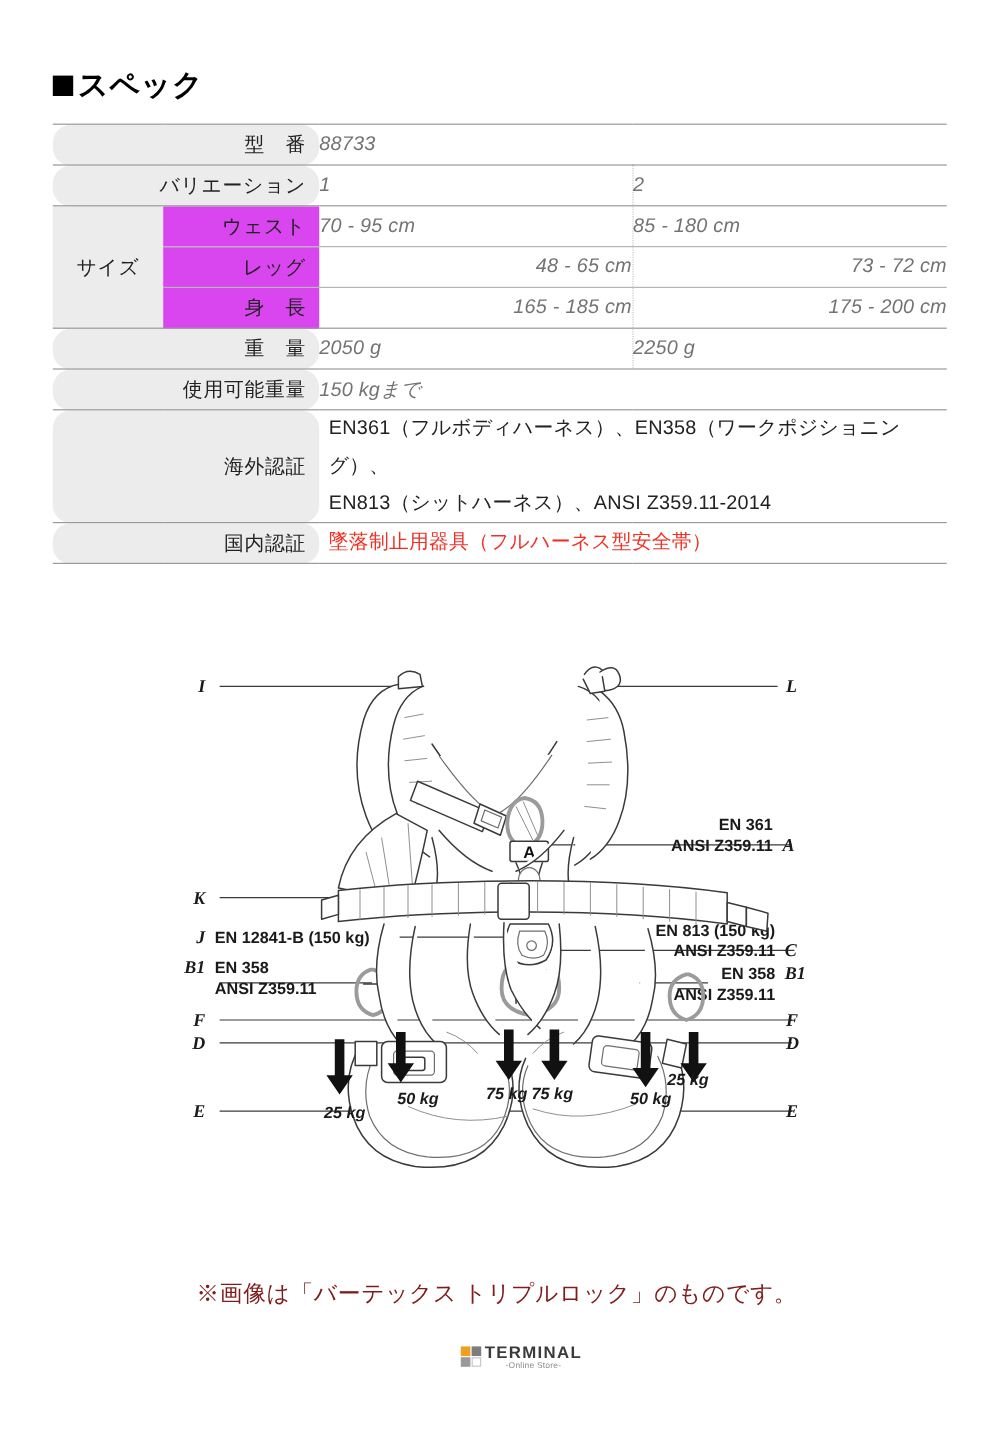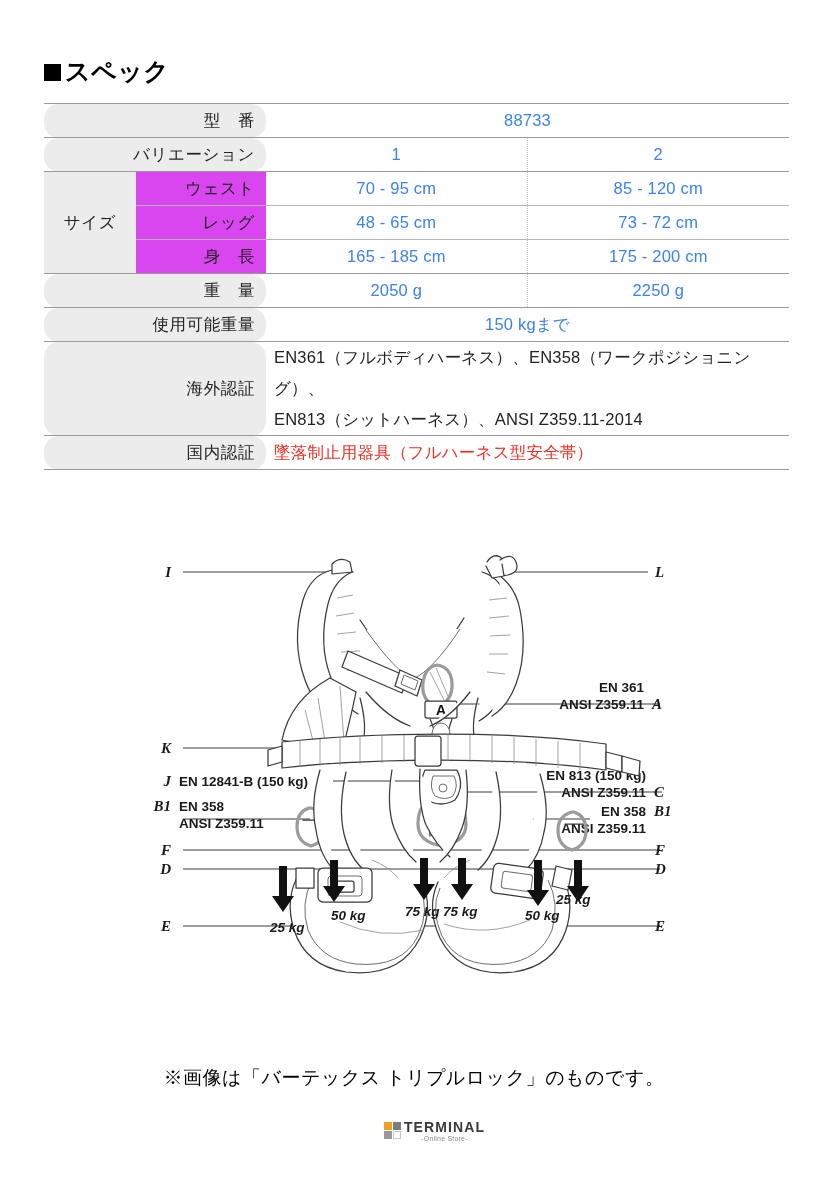--- a/index.html
+++ b/index.html
@@ -76,23 +76,23 @@
     padding-right: 11px !important;
     color: #222;
     white-space: nowrap;
     letter-spacing: 0.6px;
   }
   .inner-rule { border-top: 1.1px solid #b5b5b5 !important; text-align: right; }
   .inner-rule-b { border-bottom: 1.1px solid #b5b5b5 !important; }
   .no-bot { border-bottom: none !important; }
 
   .val {
-    text-align: center;
-    color: #3b82f6;
+    color: #737373;
     letter-spacing: 0.2px;
+    font-style: italic;
   }
   .val-left {
     text-align: left;
     padding-left: 8px !important;
     color: #222;
     line-height: 31px;
     letter-spacing: 0.2px;
   }
   .val-red { color: #ef3124; }
   .dot-div { border-left: 1px dotted #c6c6c6; }
@@ -111,21 +111,21 @@
 
   
   .caption {
     position: absolute;
     left: 0;
     top: 1065px;
     width: 828px;
     text-align: center;
     font-size: 19px;
     font-family: "Liberation Serif", "DejaVu Serif", serif;
-    color: #000000;
+    color: #7f1d1d;
     letter-spacing: 0.5px;
   }
 
   
   .footer-logo {
     position: absolute;
     left: 0;
     top: 1120px;
     width: 833px;
     display: flex;
@@ -189,21 +189,21 @@
       <tr class="r-h34">
         <td class="lbl" colspan="2">バリエーション</td>
         <td class="val">1</td>
         <td class="val dot-div">2</td>
       </tr>
 
       <tr class="r-h34">
         <td class="lbl-group no-bot" rowspan="3">サイズ</td>
         <td class="lbl-sub inner-rule-b">ウェスト</td>
         <td class="val inner-rule-b">70 - 95 cm</td>
-        <td class="val dot-div inner-rule-b">85 - 120 cm</td>
+        <td class="val dot-div inner-rule-b">85 - 180 cm</td>
       </tr>
 
       <tr class="r-h34">
         <td class="lbl-sub inner-rule inner-rule-b">レッグ</td>
         <td class="val inner-rule inner-rule-b">48 - 65 cm</td>
         <td class="val dot-div inner-rule inner-rule-b">73 - 72 cm</td>
       </tr>
 
       <tr class="r-h34">
         <td class="lbl-sub inner-rule">身　長</td>

